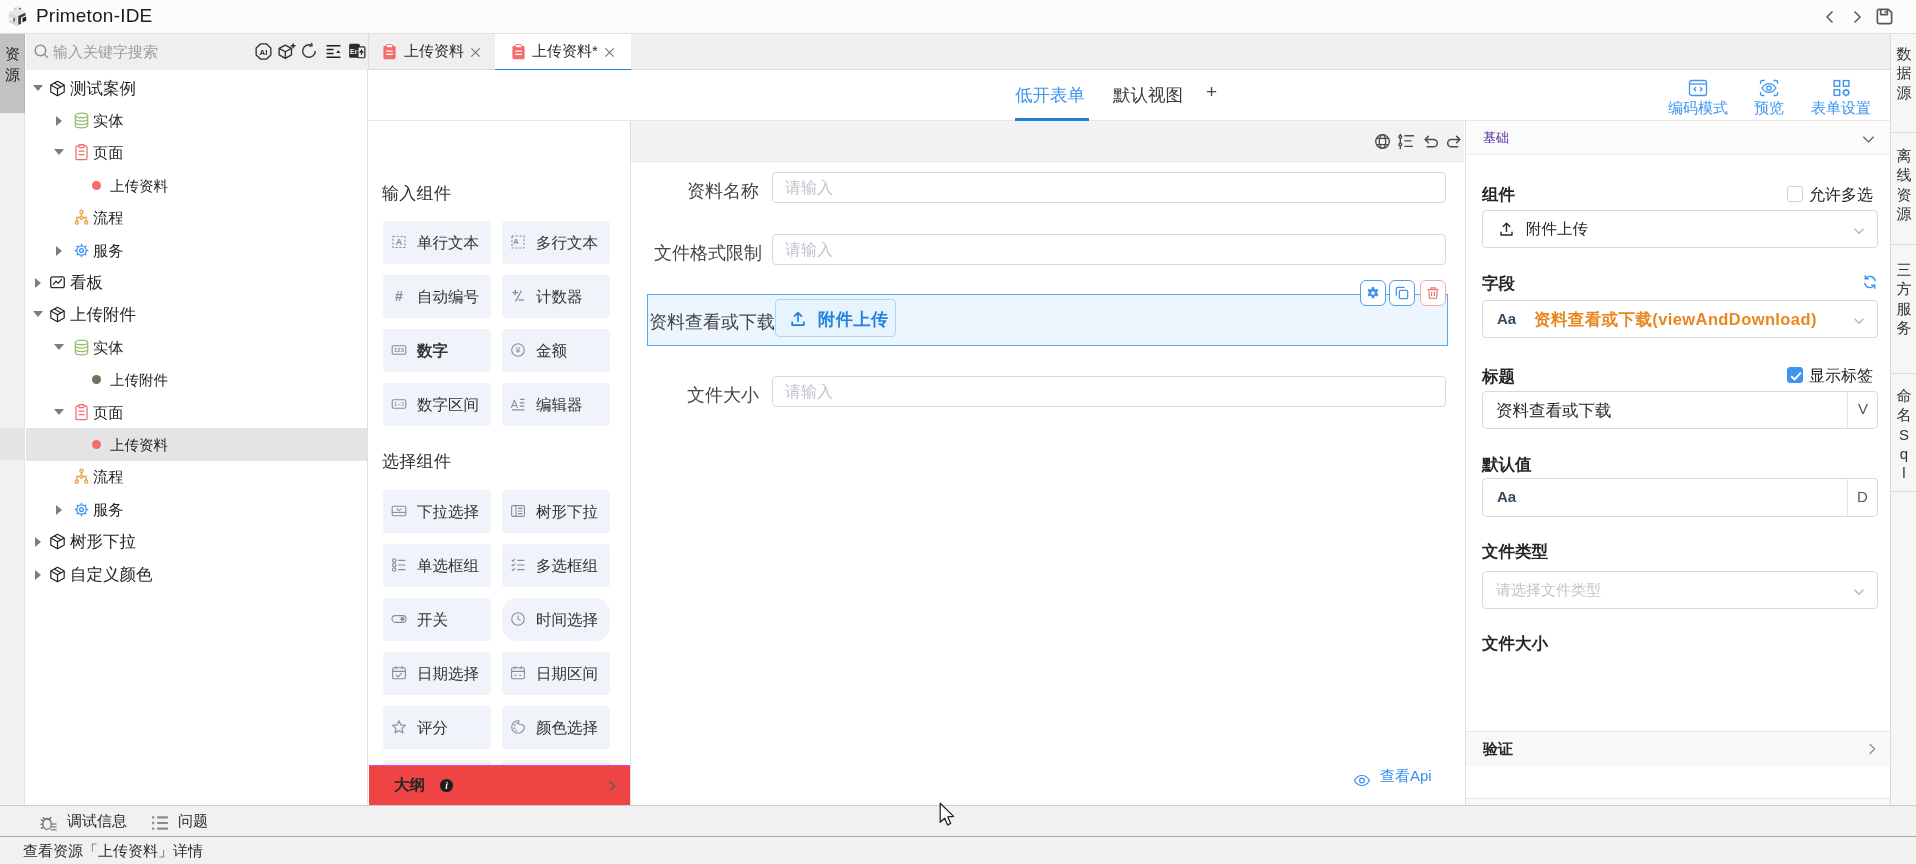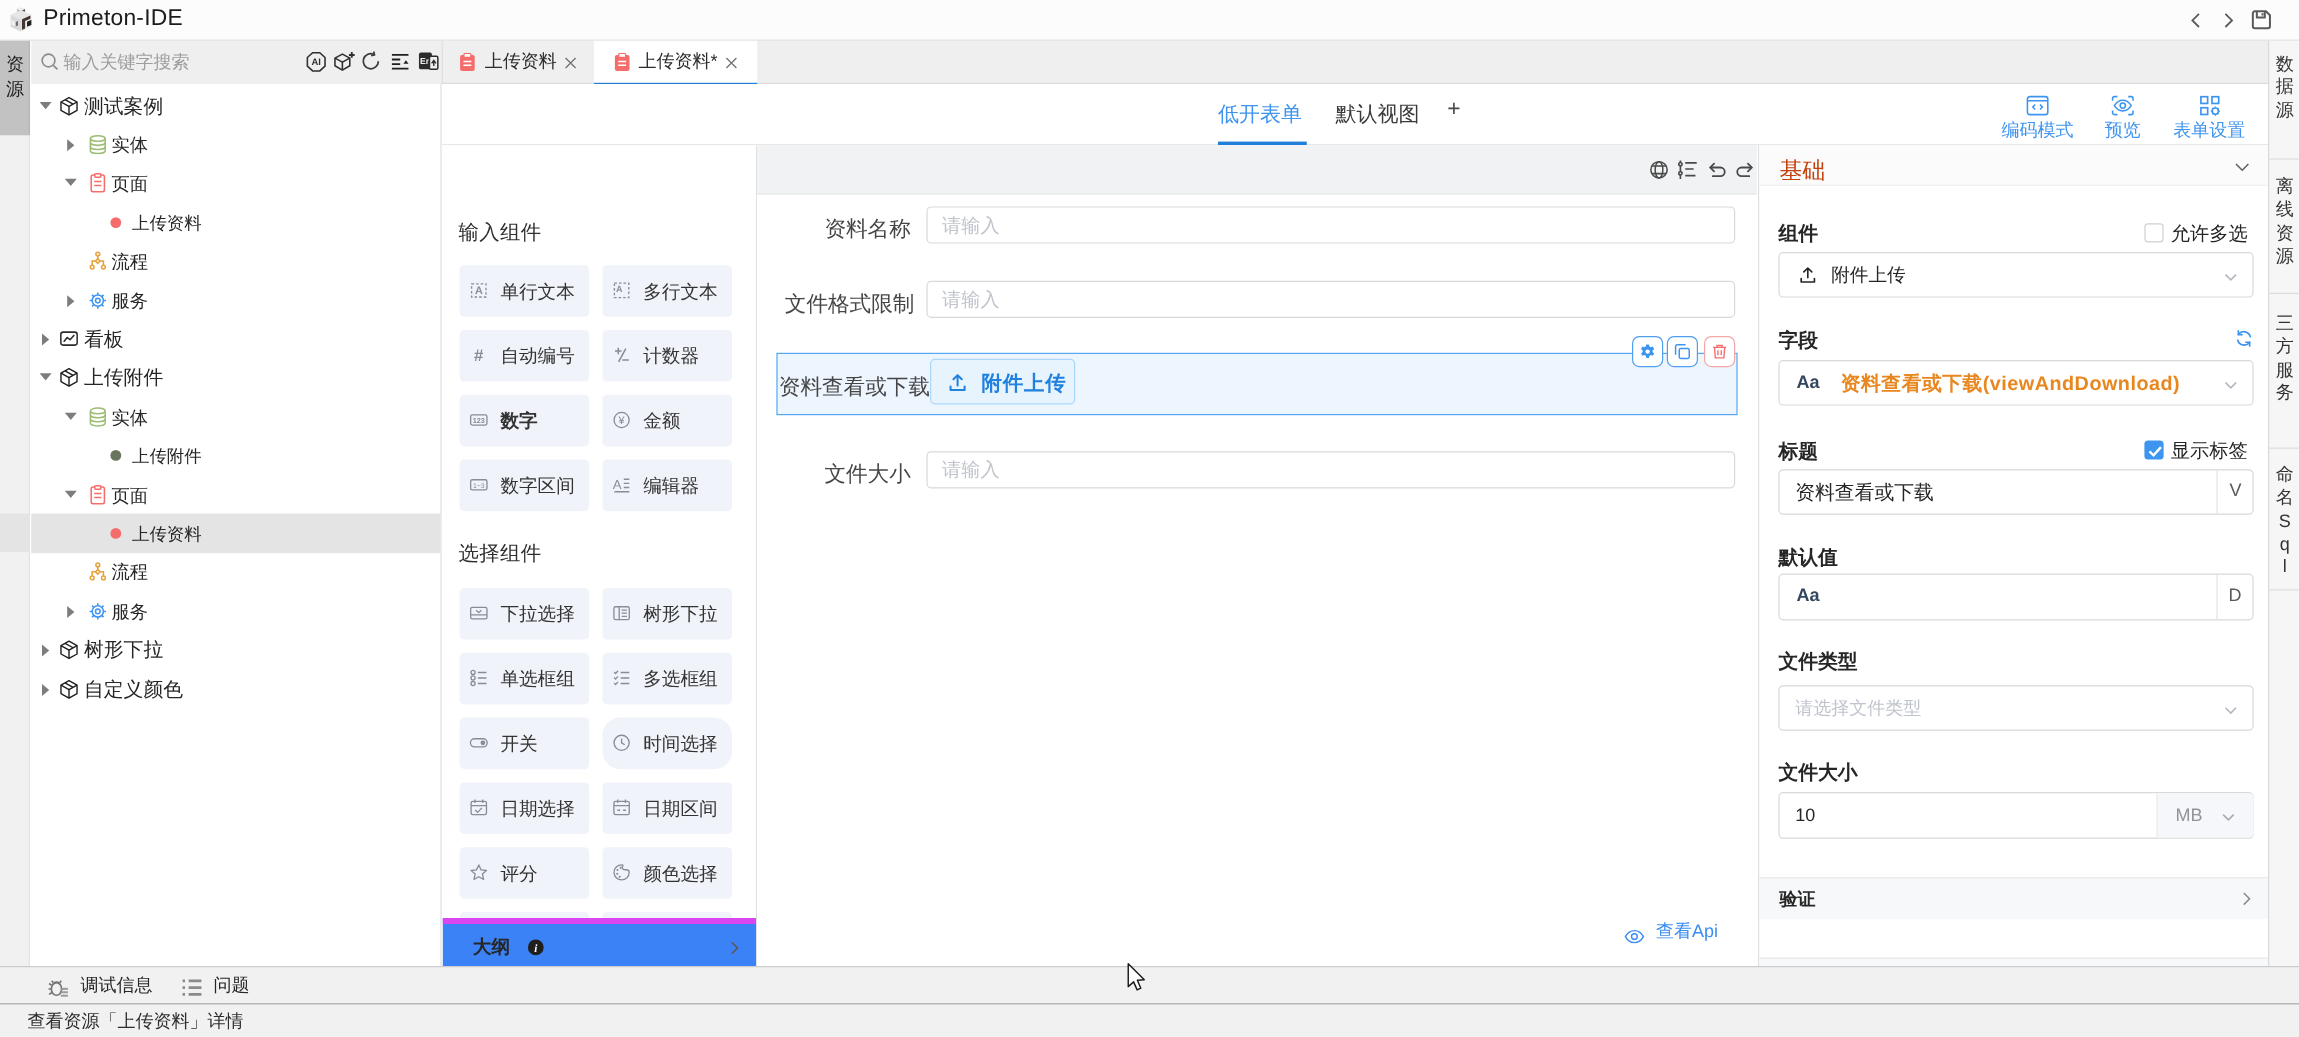--- a/index.html
+++ b/index.html
@@ -43,21 +43,21 @@
 #comphead { position:absolute; left:0; top:0; width:261px; height:40px; background:#f8f8f8; border-bottom:1px solid #ececec; }
 #ctab1 { position:absolute; left:5px; top:0; width:77px; height:40px; background:#e9e9e9; border-bottom:3px solid #2080d9; }
 #ctab1 span, #ctab2 { font-weight:bold; font-size:16px; color:#262626; }
 #ctab1 span { position:absolute; left:6px; top:9px; }
 #ctab2 { position:absolute; left:86px; top:9px; white-space:nowrap; }
 .chead { position:absolute; left:13px; font-size:17px; color:#2f2f2f; letter-spacing:0.3px; }
 .card { position:absolute; width:108px; height:43px; background:#f0f3f9; border-radius:4px; }
 .card .cic { position:absolute; left:8px; top:13px; }
 .card span { position:absolute; left:34px; top:12px; font-size:15.5px; color:#333; }
 .card2 { left:133px; }
-#outline { position:absolute; left:0; top:644px; width:261px; height:40px; background:#3b82f6; border-top:5px solid #d946ef; }
+#outline { position:absolute; left:0; top:644px; width:261px; height:40px; background:#ef4444; border-top:1px solid #d946ef; }
 
 #canvas { left:631px; top:121px; width:833px; height:684px; background:#fff; }
 #ctoolbar { position:absolute; left:0; top:0; width:833px; height:41px; background:#f0f2f3; border-bottom:1px solid #e4e6e7; }
 .flabel { position:absolute; font-size:18px; color:#464646; text-align:right; white-space:nowrap; }
 .finput { position:absolute; left:141px; width:674px; height:31px; border:1px solid #d9d9d9; border-radius:4px; background:#fff; }
 .finput span { position:absolute; left:12px; top:5px; font-size:16px; color:#c0c4cc; }
 #selrow { position:absolute; left:16px; top:173px; width:801px; height:52px; background:#edf5fe; border:1px solid #57a8f3; }
 #upbtn { position:absolute; left:127px; top:4px; width:121px; height:38px; background:#e7f3fd; border:1px solid #abd7fb; border-radius:4px; }
 #upbtn span { position:absolute; left:42px; top:8px; font-size:17px; font-weight:bold; color:#2181dd; letter-spacing:0.7px; }
 .actbox { position:absolute; top:-15px; width:26px; height:26px; background:#fff; border-radius:6px; }
@@ -556,21 +556,21 @@
       <span>请输入</span>
     </div>
   <svg style="position:absolute;left:722px;top:652px;" width="18" height="15" viewBox="0 0 18 14" fill="none" stroke="#3b8df2" stroke-width="1.2">
       <path d="M1.5 7 C3.5 3.4 6.5 2 9 2 C11.5 2 14.5 3.4 16.5 7 C14.5 10.6 11.5 12 9 12 C6.5 12 3.5 10.6 1.5 7 Z"></path>
       <circle cx="9" cy="7" r="2.4"></circle>
     </svg>
   <div id="viewapi">查看Api</div>
 </div>
 <div id="rightpanel" class="abs">
   <div id="rphead">
-      <span style="position:absolute;left:17px;top:8px;font-size:19px;color:#c2410c;">基础</span>
+      <span style="position:absolute;left:17px;top:8px;font-size:13px;color:#4c1d95;">基础</span>
     <svg style="position:absolute;left:395px;top:11px;" width="15" height="15" viewBox="0 0 16 16" fill="none" stroke="#606266" stroke-width="1.4">
         <path d="M2.5 5 L8 10.5 L13.5 5"></path>
       </svg>
   </div>
   <div class="plabel" style="top:63px;">组件</div>
   <i class="cbx" style="left:321px;top:65px;"></i>
   <span class="cbtext" style="left:343px;top:64px;">允许多选</span>
   <div class="pbox" style="top:89px;">
     <svg style="position:absolute;left:15px;top:10px;" width="17" height="17" viewBox="0 0 16 16" fill="none" stroke="#262626" stroke-width="1.3" stroke-linecap="round" stroke-linejoin="round">
         <path d="M2.8 10.5 V13.2 H13.2 V10.5"></path>
@@ -614,29 +614,20 @@
     <span style="position:absolute;left:374px;top:9px;font-size:15px;color:#595959;">D</span>
   </div>
   <div class="plabel" style="top:420px;">文件类型</div>
   <div class="pbox" style="top:450px;">
     <span style="position:absolute;left:13px;top:9px;font-size:15px;color:#c0c4cc;">请选择文件类型</span>
     <svg style="position:absolute;left:369px;top:13px;" width="14" height="14" viewBox="0 0 16 16" fill="none" stroke="#b4b8bf" stroke-width="1.6">
         <path d="M3 5.5 L8 10.5 L13 5.5"></path>
       </svg>
   </div>
   <div class="plabel" style="top:512px;">文件大小</div>
-  <div class="pbox" style="top:539px;height:39px;">
-    <span style="position:absolute;left:13px;top:10px;font-size:15px;color:#262626;">10</span>
-    <div style="position:absolute;left:314px;top:0;width:81px;height:37px;background:#f5f7fa;border-left:1px solid #dcdfe6;border-radius:0 4px 4px 0;">
-      <span style="position:absolute;left:15px;top:10px;font-size:15px;color:#909399;">MB</span>
-      <svg style="position:absolute;left:52px;top:13px;" width="14" height="14" viewBox="0 0 16 16" fill="none" stroke="#a8abb2" stroke-width="1.6">
-          <path d="M3 5.5 L8 10.5 L13 5.5"></path>
-        </svg>
-    </div>
-  </div>
   <div class="secrow" style="top:610px;">
       <span>验证</span>
     <svg style="position:absolute;left:399px;top:10px;" width="14" height="14" viewBox="0 0 16 16" fill="none" stroke="#8c8c8c" stroke-width="1.5">
         <path d="M5.5 2.5 L11 8 L5.5 13.5"></path>
       </svg>
   </div>
   <div class="secrow" style="top:645px;border-bottom:4px solid #7f1d1d;margin-top:32px;">
       <span>高级</span>
     <svg style="position:absolute;left:399px;top:10px;" width="14" height="14" viewBox="0 0 16 16" fill="none" stroke="#8c8c8c" stroke-width="1.5">
         <path d="M5.5 2.5 L11 8 L5.5 13.5"></path>

